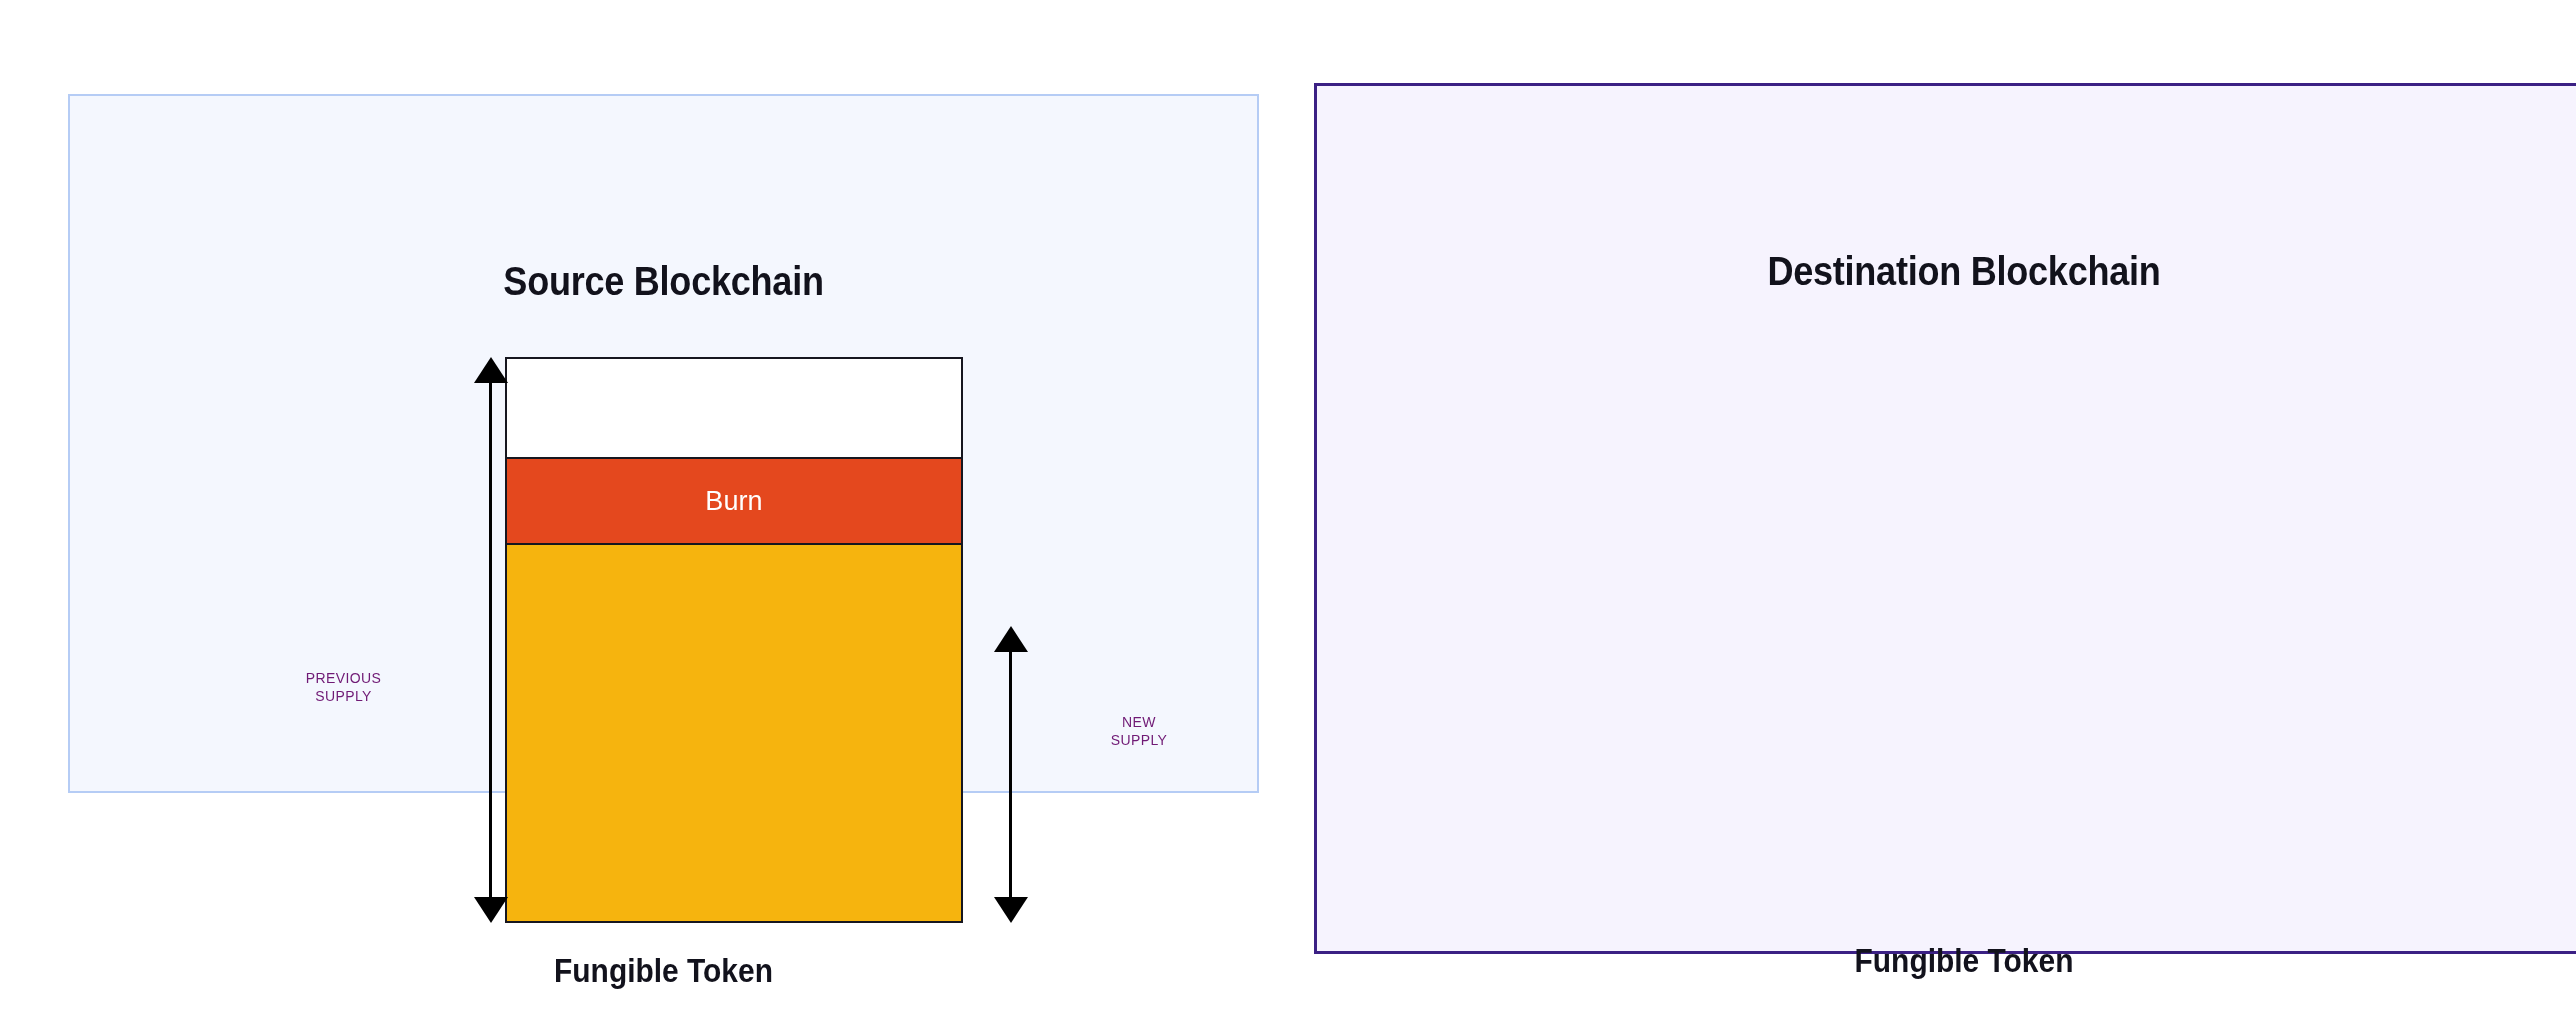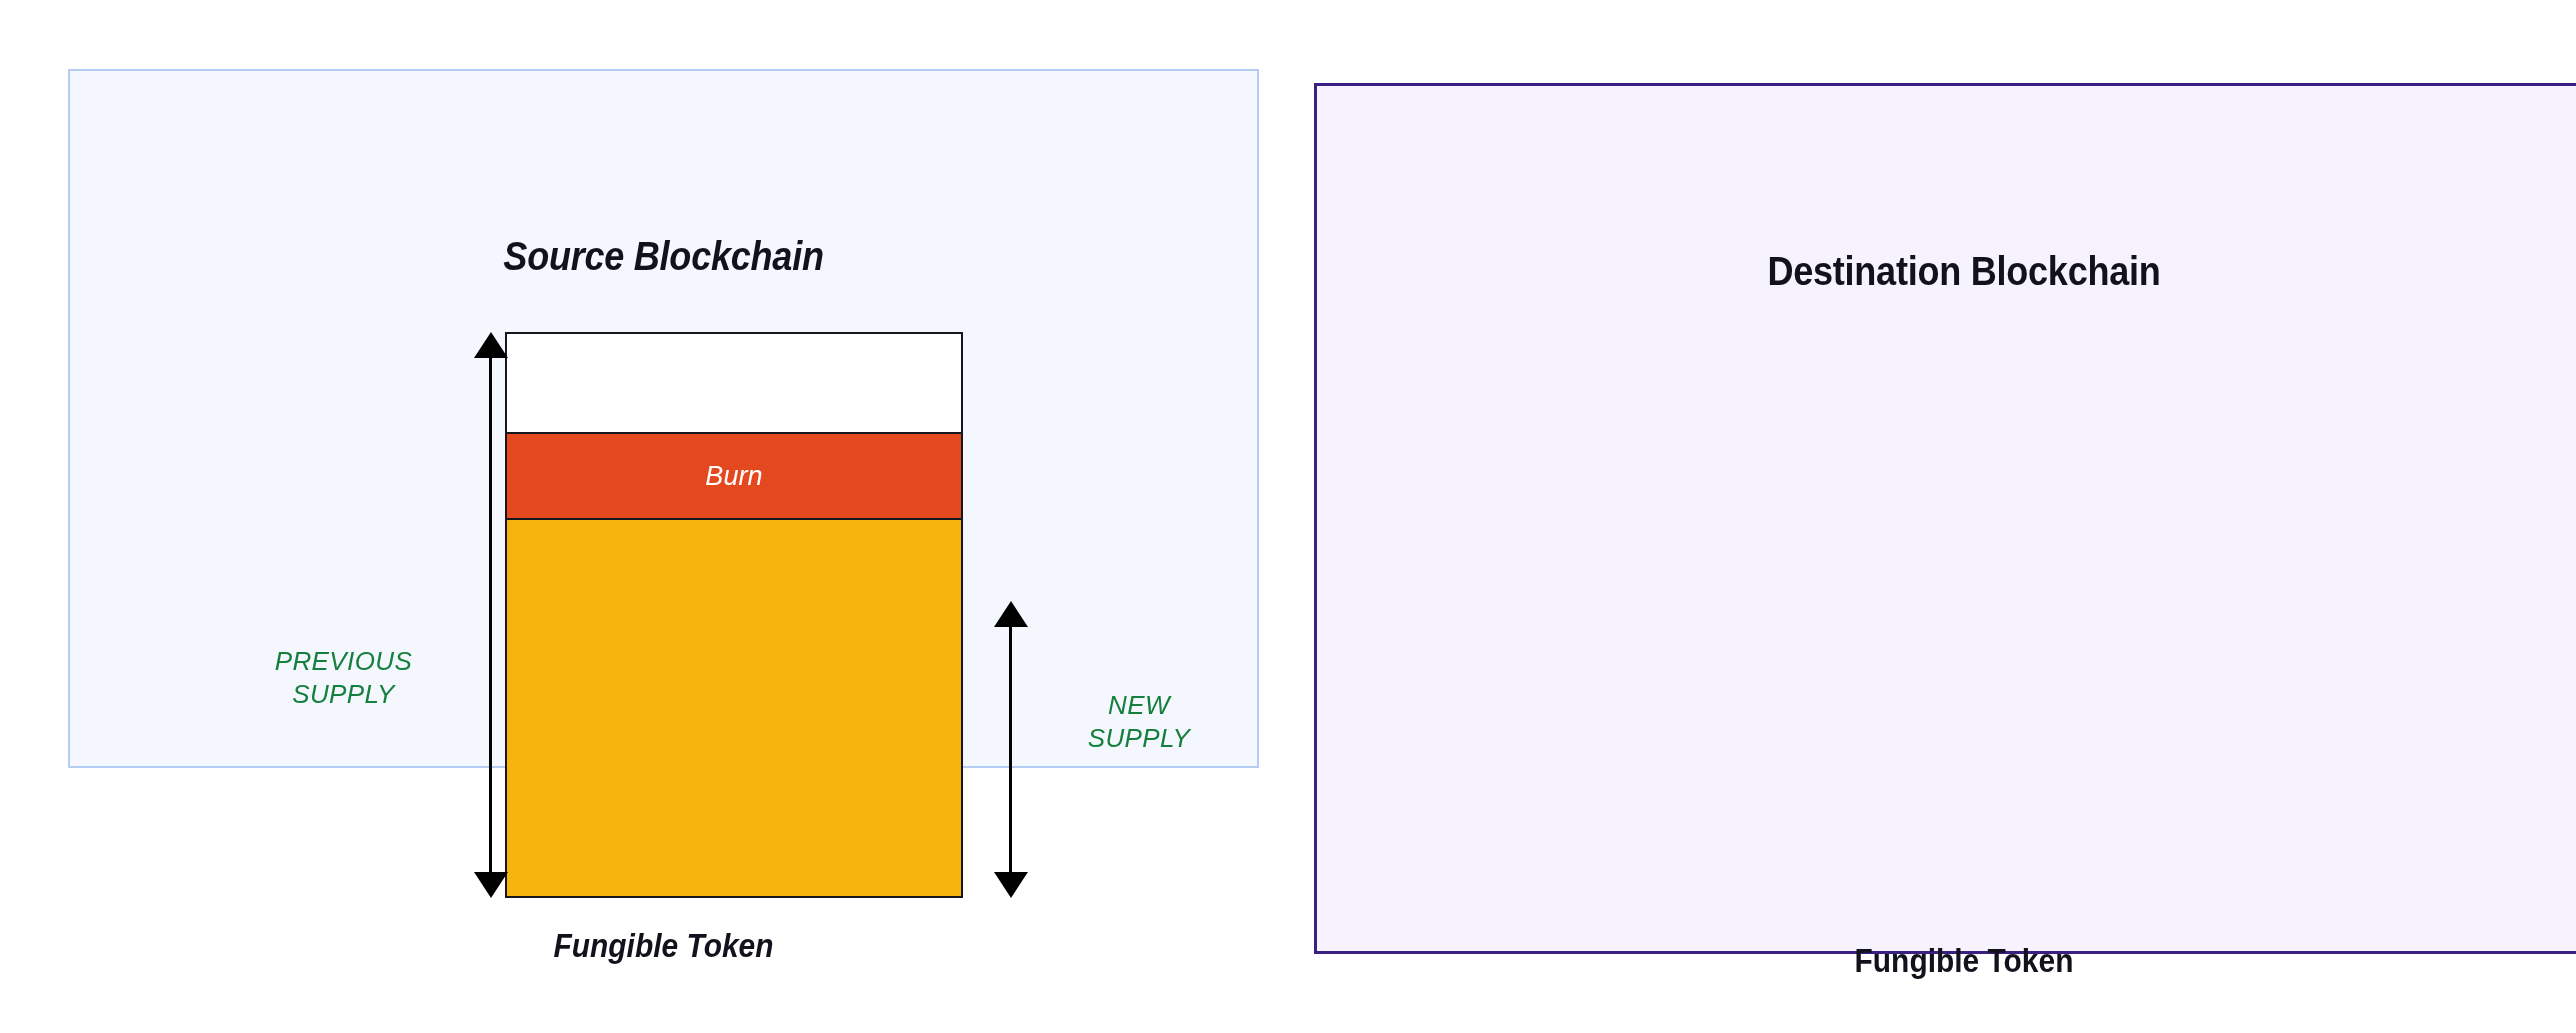--- a/index.html
+++ b/index.html
@@ -6,22 +6,22 @@
   body{
     width:2576px;height:1033px;background:#ffffff;
     font-family:"Liberation Sans","DejaVu Sans",sans-serif;
     -webkit-font-smoothing:antialiased;
   }
   .canvas{position:relative;width:2576px;height:1033px;overflow:hidden;}
 
   
   .panel{position:absolute;box-sizing:border-box;}
   .panel.source{
-    left:68px;top:69px;width:1191px;height:699px;
-    background:#f4f7fe;border:2.6px solid #b5ccf5;font-style:italic;
+    left:68px;top:94px;width:1191px;height:699px;
+    background:#f4f7fe;border:2.6px solid #b5ccf5;
   }
   .panel.destination{
     left:1314px;top:83px;width:1300px;height:871px;
     background:#f6f3fe;border:3.3px solid #3b2084;
   }
 
   
   .panel-title{
     position:absolute;left:0;right:0;
     text-align:center;
@@ -86,23 +86,23 @@
   }
   .dim .head.up{border-bottom:26px solid #000000;}
   .dim .head.down{border-top:26px solid #000000;}
   .dim .shaft{
     width:3.9px;background:#000000;flex:1 1 auto;
   }
 
   .dim-label{
     position:absolute;
     text-align:center;
-    font-size:26px;
+    font-size:14px;
     line-height:1.26;
-    color:#15803d;
+    color:#701a75;
     letter-spacing:0.4px;
     white-space:pre-line;
   }
 
   
   .dim.src-prev{left:402px;top:261px;height:566px;}
   .dim-label.src-prev-label{left:166px;top:574px;width:215px;}
 
   .dim.src-new{left:922px;top:530px;height:297px;}
   .dim-label.src-new-label{left:971px;top:618px;width:196px;text-align:center;}

